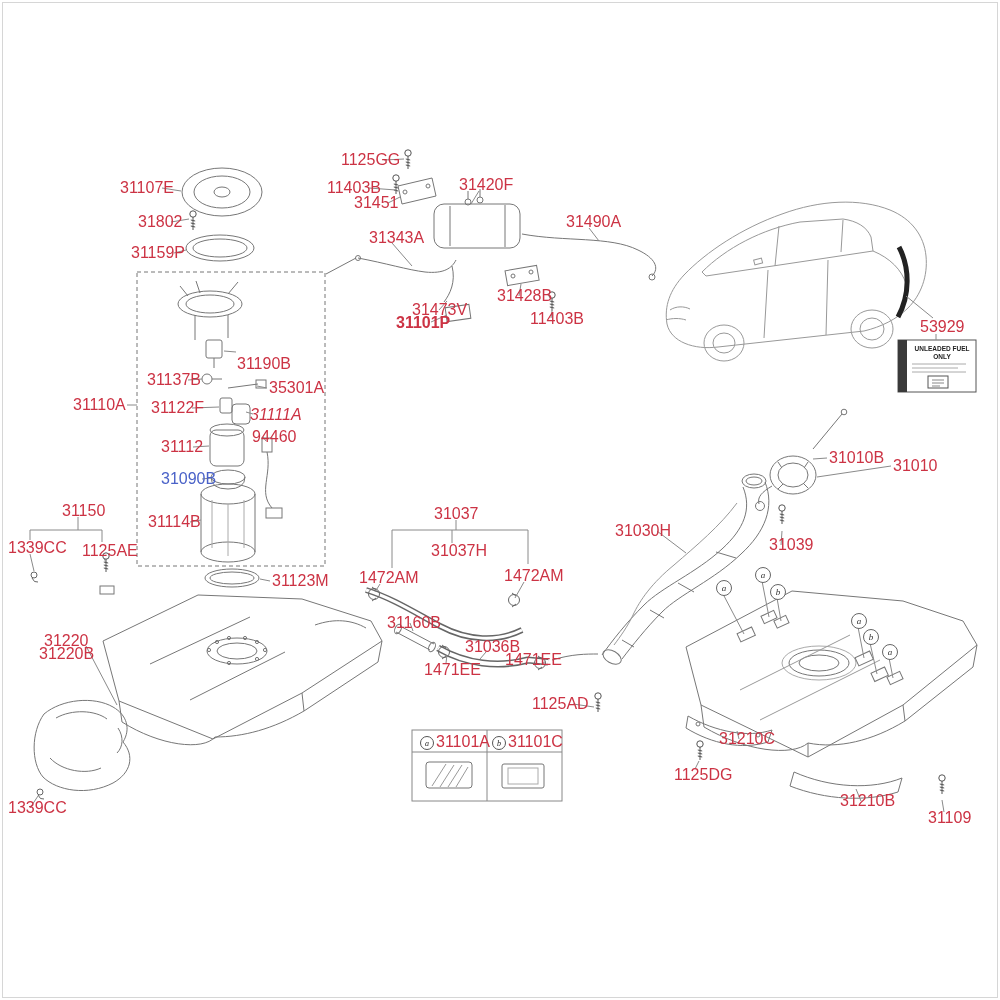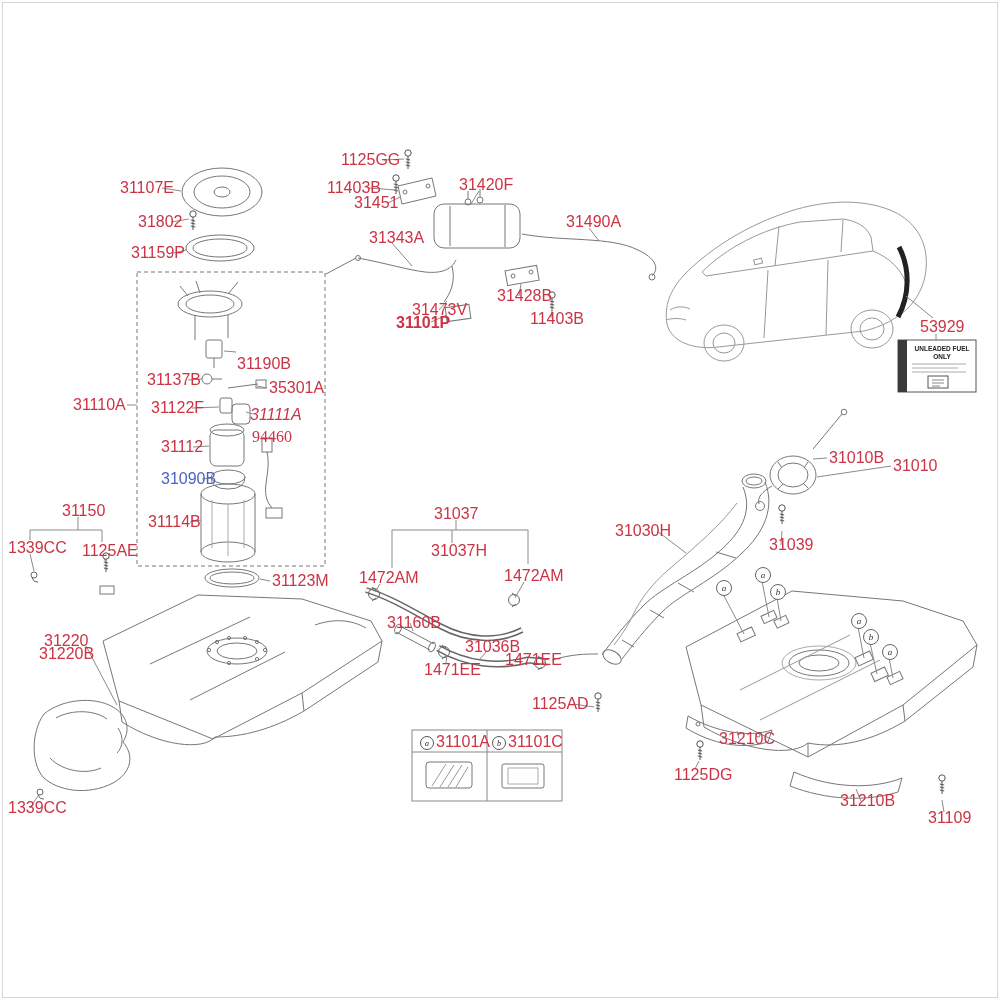--- a/index.html
+++ b/index.html
@@ -268,21 +268,21 @@
       <div class="part-label" style="left: 412px; top: 304px;">31473V</div>
       <div class="part-label" style="left: 530px; top: 313px;">11403B</div>
       <div class="part-label" style="left: 396px; top: 317px; font-weight: bold;">31101P</div>
       <div class="part-label" style="left: 920px; top: 321px;">53929</div>
       <div class="part-label" style="left: 237px; top: 346px; margin-top: 12px;">31190B</div>
       <div class="part-label" style="left: 147px; top: 374px;">31137B</div>
       <div class="part-label" style="left: 269px; top: 382px;">35301A</div>
       <div class="part-label" style="left: 73px; top: 399px;">31110A</div>
       <div class="part-label" style="left: 151px; top: 402px;">31122F</div>
       <div class="part-label" style="left: 250px; top: 409px; font-style: italic;">31111A</div>
-      <div class="part-label" style="left: 252px; top: 431px; font-family: Liberation Serif, serif;">94460</div>
+      <div class="part-label" style="left: 252px; top: 431px;">94460</div>
       <div class="part-label" style="left: 161px; top: 441px; text-align: center;">31112</div>
       <div class="part-label" style="left: 829px; top: 452px;">31010B</div>
       <div class="part-label" style="left: 893px; top: 460px;">31010</div>
       <div class="part-label alt" style="left: 161px; top: 473px;">31090B</div>
       <div class="part-label" style="left: 62px; top: 505px;">31150</div>
       <div class="part-label" style="left: 148px; top: 516px;">31114B</div>
       <div class="part-label" style="left: 615px; top: 525px;">31030H</div>
       <div class="part-label" style="left: 8px; top: 542px;">1339CC</div>
       <div class="part-label" style="left: 82px; top: 545px;">1125AE</div>
       <div class="part-label" style="left: 769px; top: 539px;">31039</div>

